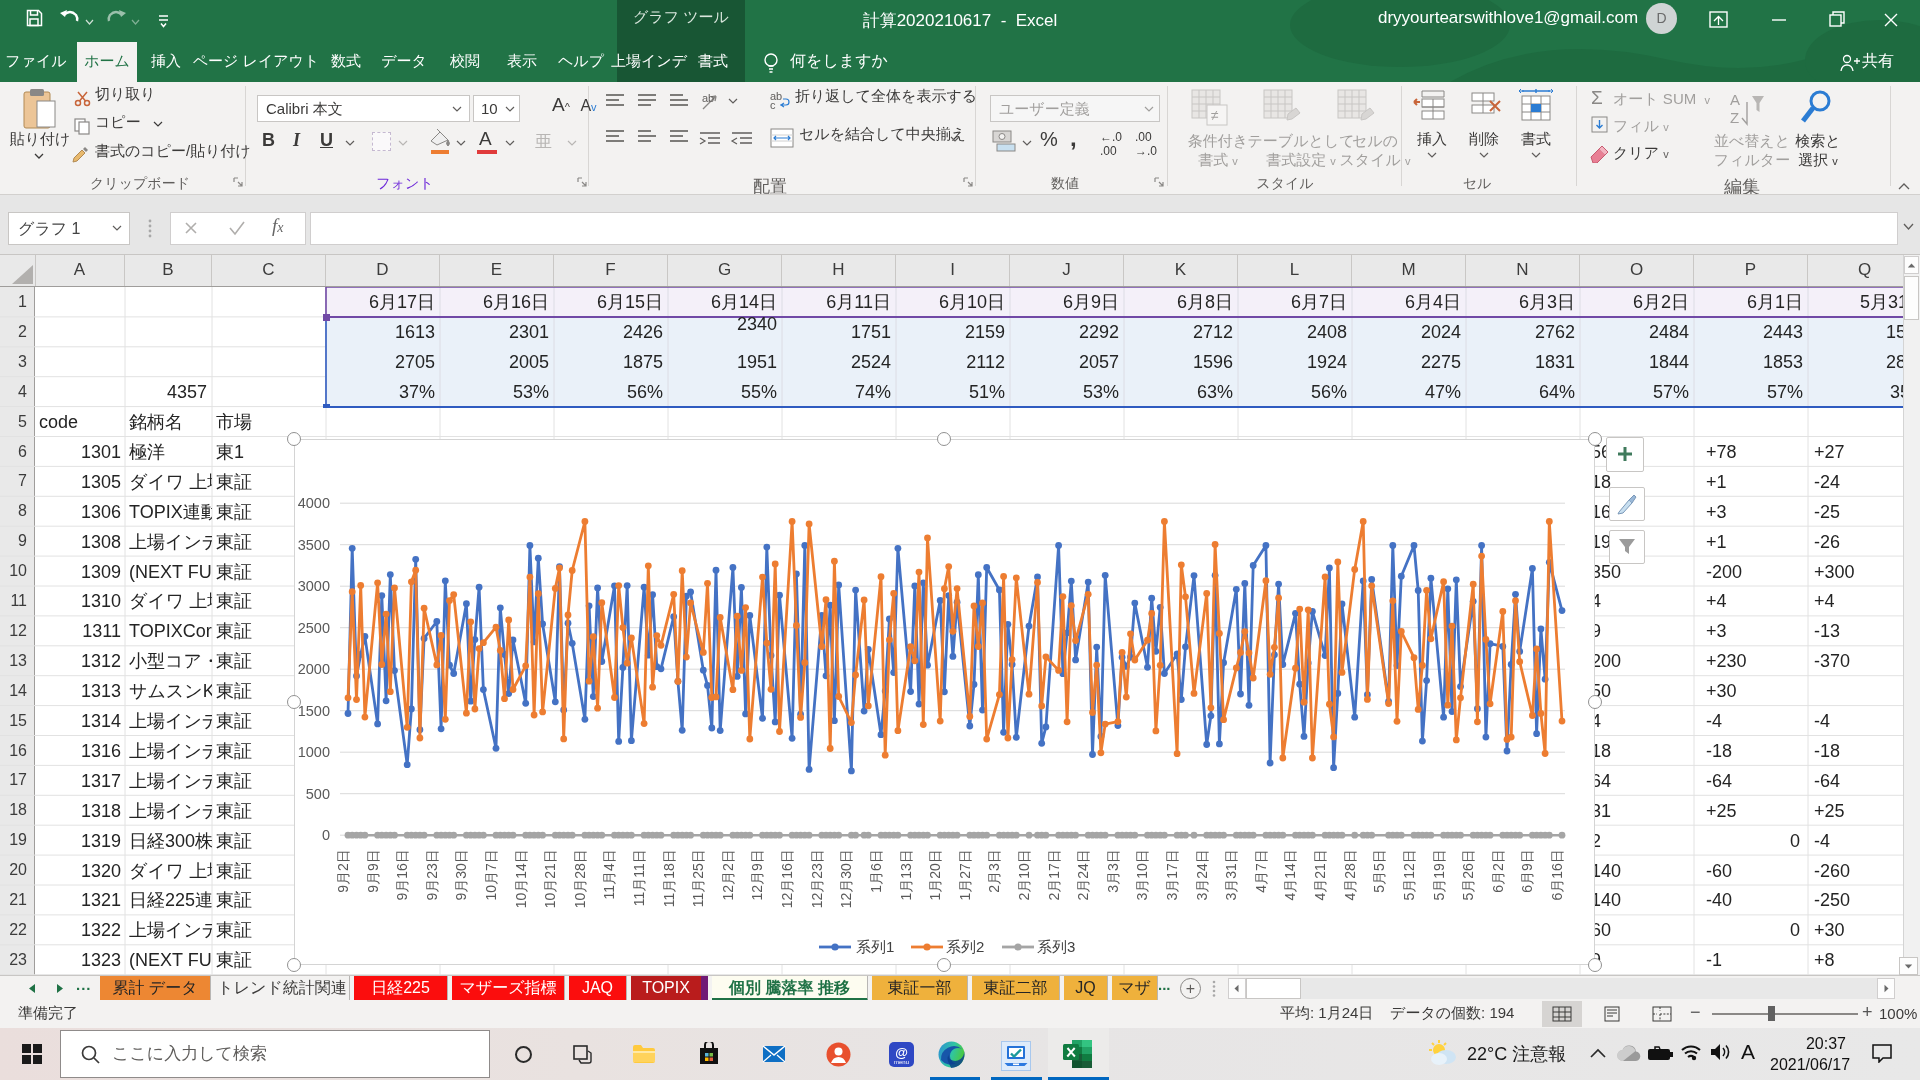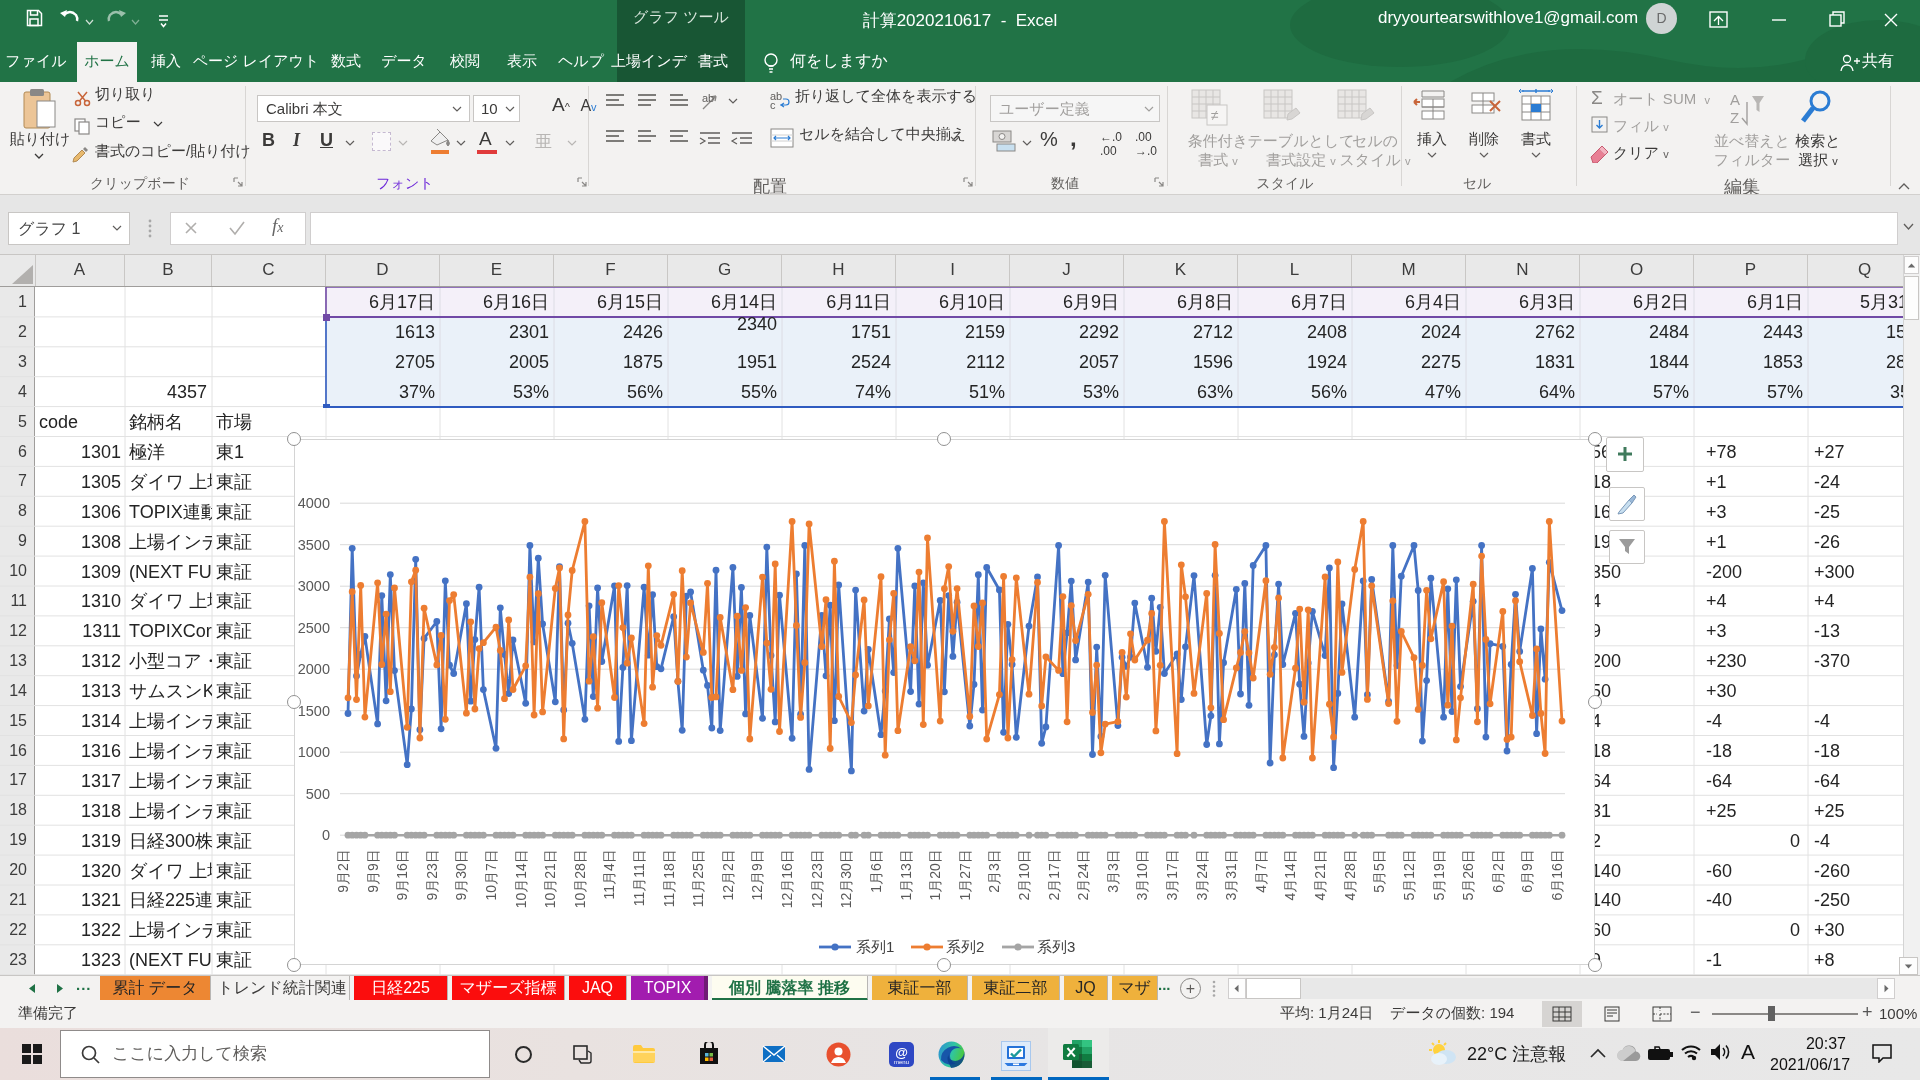--- a/index.html
+++ b/index.html
@@ -1406,21 +1406,21 @@
     </svg>
     <svg class="ab" style="left:55px;top:7px" width="10" height="11" viewBox="0 0 10 11">
       <path d="M2 1 L8 5.5 L2 10 Z" fill="#1f7145"></path>
     </svg>
     <div class="ab" style="left:76px;top:0px;color:#1f7145;font-size:15px;letter-spacing:1px"><b>...</b></div>
     <div class="ab" style="left:100px;top:0;width:111px;height:25px;background:#ed8733;color:#252525;text-align:center;line-height:23px;font-weight:normal;border-right:1px solid #b8b6b4;white-space:nowrap;overflow:hidden">累計  データ</div>
     <div class="ab" style="left:215px;top:0;width:135px;height:25px;background:#f3f2f1;color:#3b3a39;text-align:center;line-height:23px;font-weight:normal;border-right:1px solid #b8b6b4;white-space:nowrap;overflow:hidden">トレンド統計関連</div>
     <div class="ab" style="left:354px;top:0;width:94px;height:25px;background:#fb0d0d;color:#ffffff;text-align:center;line-height:23px;font-weight:normal;border-right:1px solid #b8b6b4;white-space:nowrap;overflow:hidden">日経225</div>
     <div class="ab" style="left:452px;top:0;width:113px;height:25px;background:#fb0d0d;color:#ffffff;text-align:center;line-height:23px;font-weight:normal;border-right:1px solid #b8b6b4;white-space:nowrap;overflow:hidden">マザーズ指標</div>
     <div class="ab" style="left:569px;top:0;width:58px;height:25px;background:#fb0d0d;color:#ffffff;text-align:center;line-height:23px;font-weight:normal;border-right:1px solid #b8b6b4;white-space:nowrap;overflow:hidden">JAQ</div>
-    <div class="ab" style="left:631px;top:0;width:77px;height:25px;background:#a21caf;color:#ffffff;text-align:center;line-height:23px;font-weight:normal;border-right:4px solid #701a75;white-space:nowrap;overflow:hidden">TOPIX</div>
+    <div class="ab" style="left:631px;top:0;width:77px;height:25px;background:#b91c1c;color:#ffffff;text-align:center;line-height:23px;font-weight:normal;border-right:7px solid #701a75;white-space:nowrap;overflow:hidden">TOPIX</div>
     <div class="ab" style="left:712px;top:0;width:156px;height:25px;background:#fdfcf0;color:#1f7145;border-bottom:3px solid #1f7145;text-align:center;line-height:23px;font-weight:bold;border-right:1px solid #b8b6b4;white-space:nowrap;overflow:hidden">個別  騰落率  推移</div>
     <div class="ab" style="left:872px;top:0;width:96px;height:25px;background:#efb13c;color:#252525;text-align:center;line-height:23px;font-weight:normal;border-right:1px solid #b8b6b4;white-space:nowrap;overflow:hidden">東証一部</div>
     <div class="ab" style="left:972px;top:0;width:88px;height:25px;background:#efb13c;color:#252525;text-align:center;line-height:23px;font-weight:normal;border-right:1px solid #b8b6b4;white-space:nowrap;overflow:hidden">東証二部</div>
     <div class="ab" style="left:1064px;top:0;width:44px;height:25px;background:#efb13c;color:#252525;text-align:center;line-height:23px;font-weight:normal;border-right:1px solid #b8b6b4;white-space:nowrap;overflow:hidden">JQ</div>
     <div class="ab" style="left:1112px;top:0;width:46px;height:25px;background:#efb13c;color:#252525;text-align:center;line-height:23px;font-weight:normal;border-right:1px solid #b8b6b4;white-space:nowrap;overflow:hidden">マザ</div>
     <div class="ab" style="left:1158px;top:0px;color:#1f7145;font-size:15px"><b>...</b></div>
     <div class="ab" style="left:1180px;top:2px;width:21px;height:21px;border-radius:50%;border:1.5px solid #8a8886;color:#605e5c;text-align:center;line-height:19px;font-size:16px">+</div>
     <svg class="ab" style="left:1212px;top:4px" width="4" height="18" viewBox="0 0 4 18">
       <g fill="#a8a8a8">
         <circle cx="2" cy="2" r="1.3"></circle>

